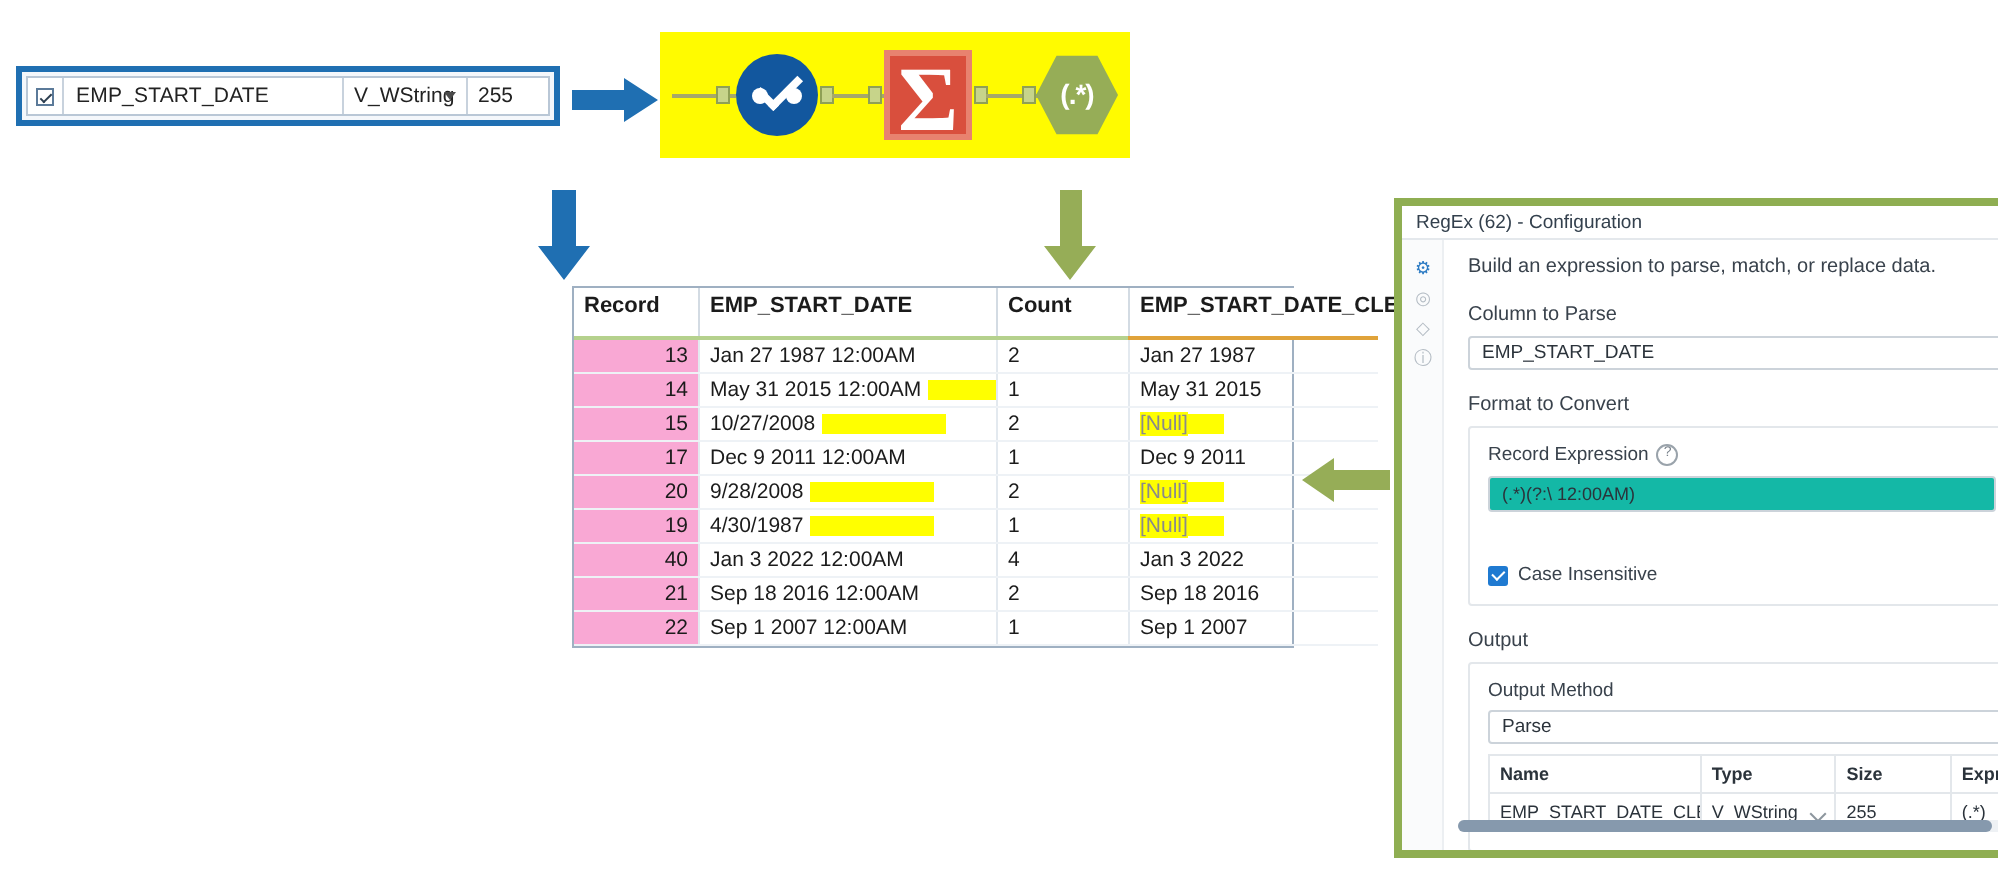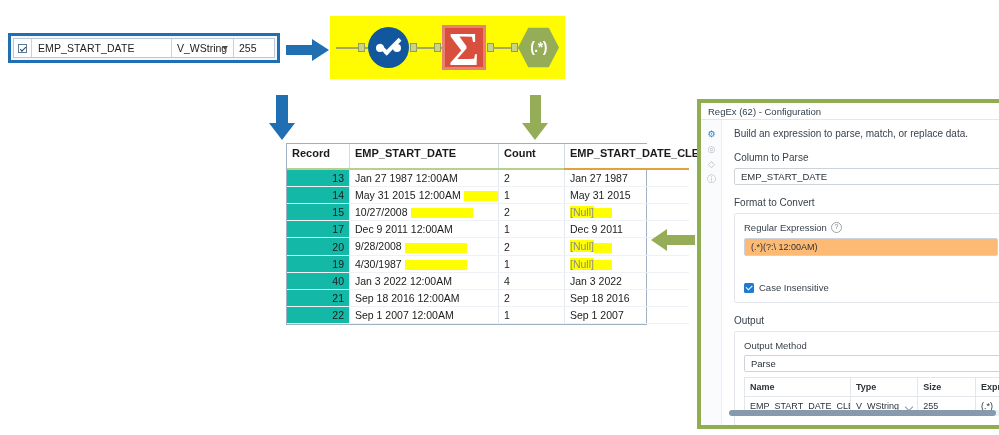--- a/index.html
+++ b/index.html
@@ -239,21 +239,21 @@
   #results-table th.th-clean { border-bottom: 2px solid #e0a33a; }
   #results-table td {
     padding: 2px 5px 2px 5px;
     border-right: 1px solid #e3e9ef;
     border-bottom: 1px solid #eef2f6;
     white-space: nowrap;
     overflow: hidden;
   }
   td.col-record {
     text-align: right;
-    background: #14b8a6;
+    background: #f9a8d4;
     color: #1b1b1b;
   }
   th.col-record { background: #eef2f7; }
   .col-record  { width: 52px; }
   .col-date    { width: 138px; }
   .col-count   { width: 55px; }
   .col-clean   { width: 114px; border-right: none !important; }
   .cellwrap { display: inline-block; }
   .hl { background: #ffff00; }
   .nullval { color: #8a8a8a; }
@@ -396,21 +396,21 @@
   #regex-expression-row {
     display: flex;
     align-items: center;
     gap: 6px;
   }
   #regex-expression-input {
     flex: 1;
     height: 18px;
     border: 1px solid #ccd3da;
     border-radius: 2px;
-    background: #fdba74;
+    background: #14b8a6;
     display: flex;
     align-items: center;
     padding: 0 6px;
     font-size: 9px;
     color: #2b333b;
     box-sizing: border-box;
   }
   #regex-add-button {
     width: 18px;
     height: 18px;
@@ -655,21 +655,21 @@
     <div class="cfg-label">Column to Parse</div>
     <div class="cfg-select">
       <span>EMP_START_DATE</span>
       <span class="caret"></span>
     </div>
 
     <div class="cfg-section-title">Format to Convert</div>
 
     <div class="cfg-group">
       <div class="cfg-sublabel">
-        <span>Regular Expression</span>
+        <span>Record Expression</span>
         <span class="help-circle">?</span>
       </div>
       <div id="regex-expression-row">
         <div id="regex-expression-input">(.*)(?:\ 12:00AM)</div>
         <div id="regex-add-button">+</div>
       </div>
       <div id="case-insensitive-row">
         <span class="chk-blue"></span>
         <span>Case Insensitive</span>
       </div>

